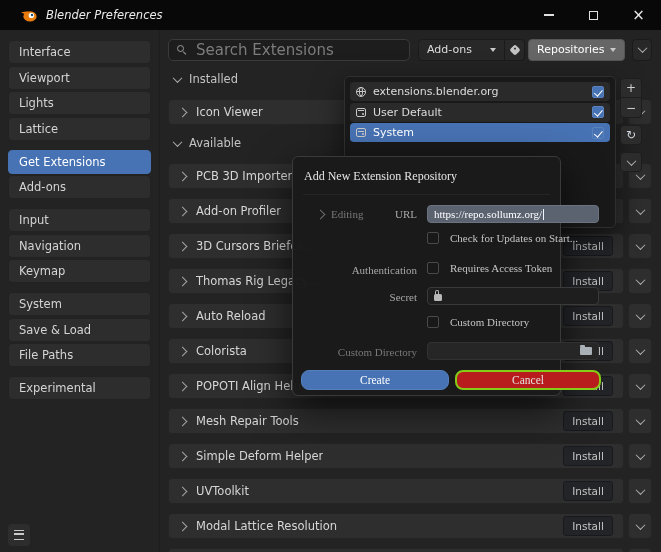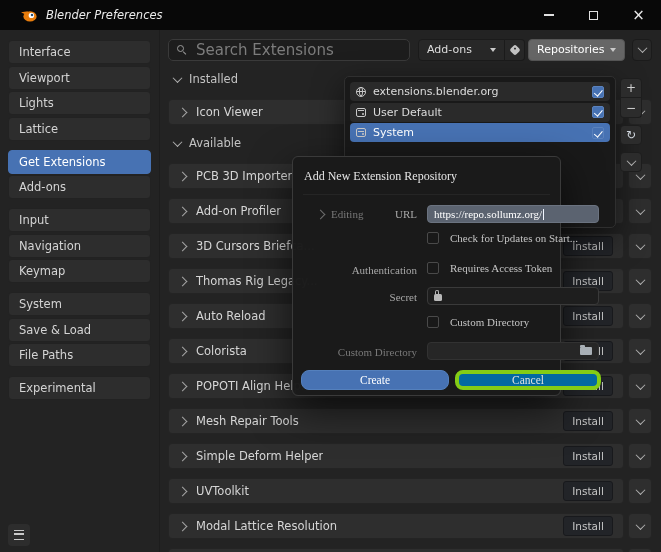--- a/index.html
+++ b/index.html
@@ -109,21 +109,21 @@
   .lock::before{content:'';position:absolute;left:1.1px;top:-4px;width:3.8px;height:4px;border:1.3px solid #b9b9b9;border-bottom:none;border-radius:3px 3px 0 0;box-sizing:border-box;}
   .folder{width:12px;height:8px;background:#a9b0b6;border-radius:1px;position:relative;display:block;}
   .folder::before{content:'';position:absolute;top:-2.4px;left:0;width:5px;height:2.4px;background:#a9b0b6;border-radius:1px 1px 0 0;}
   .cbrow{position:absolute;display:flex;align-items:center;gap:11px;}
   .cbrow .cb-label{font-size:11px;color:#c4c4c4;white-space:nowrap;}
   .cbrow.updates{left:134px;top:75px;}
   .cbrow.token{left:134px;top:105px;}
   .cbrow.custom{left:134px;top:159px;}
   .dlg-btn{position:absolute;top:213px;height:20px;border-radius:8px;display:flex;align-items:center;justify-content:center;font-size:11.5px;box-sizing:border-box;}
   .dlg-btn.create{left:8px;width:148px;background:#4772b3;border:1px solid #5480bd;color:#fff;}
-  .dlg-btn.cancel{left:162px;width:146px;background:#0369a1;border:4px solid #84cc16;color:#e2e2e2;}
+  .dlg-btn.cancel{left:162px;width:146px;background:#b91c1c;border:2px solid #84cc16;color:#e2e2e2;}
 </style>
 </head>
 <body>
 
 <div class="window">
 
   <div class="titlebar">
     <span class="logo">
       <svg width="17" height="13" viewBox="0 0 17 13">
         <path d="M1 3.2 L8 2.2 L5.4 5.6 Z" fill="#e87d0d"></path>

